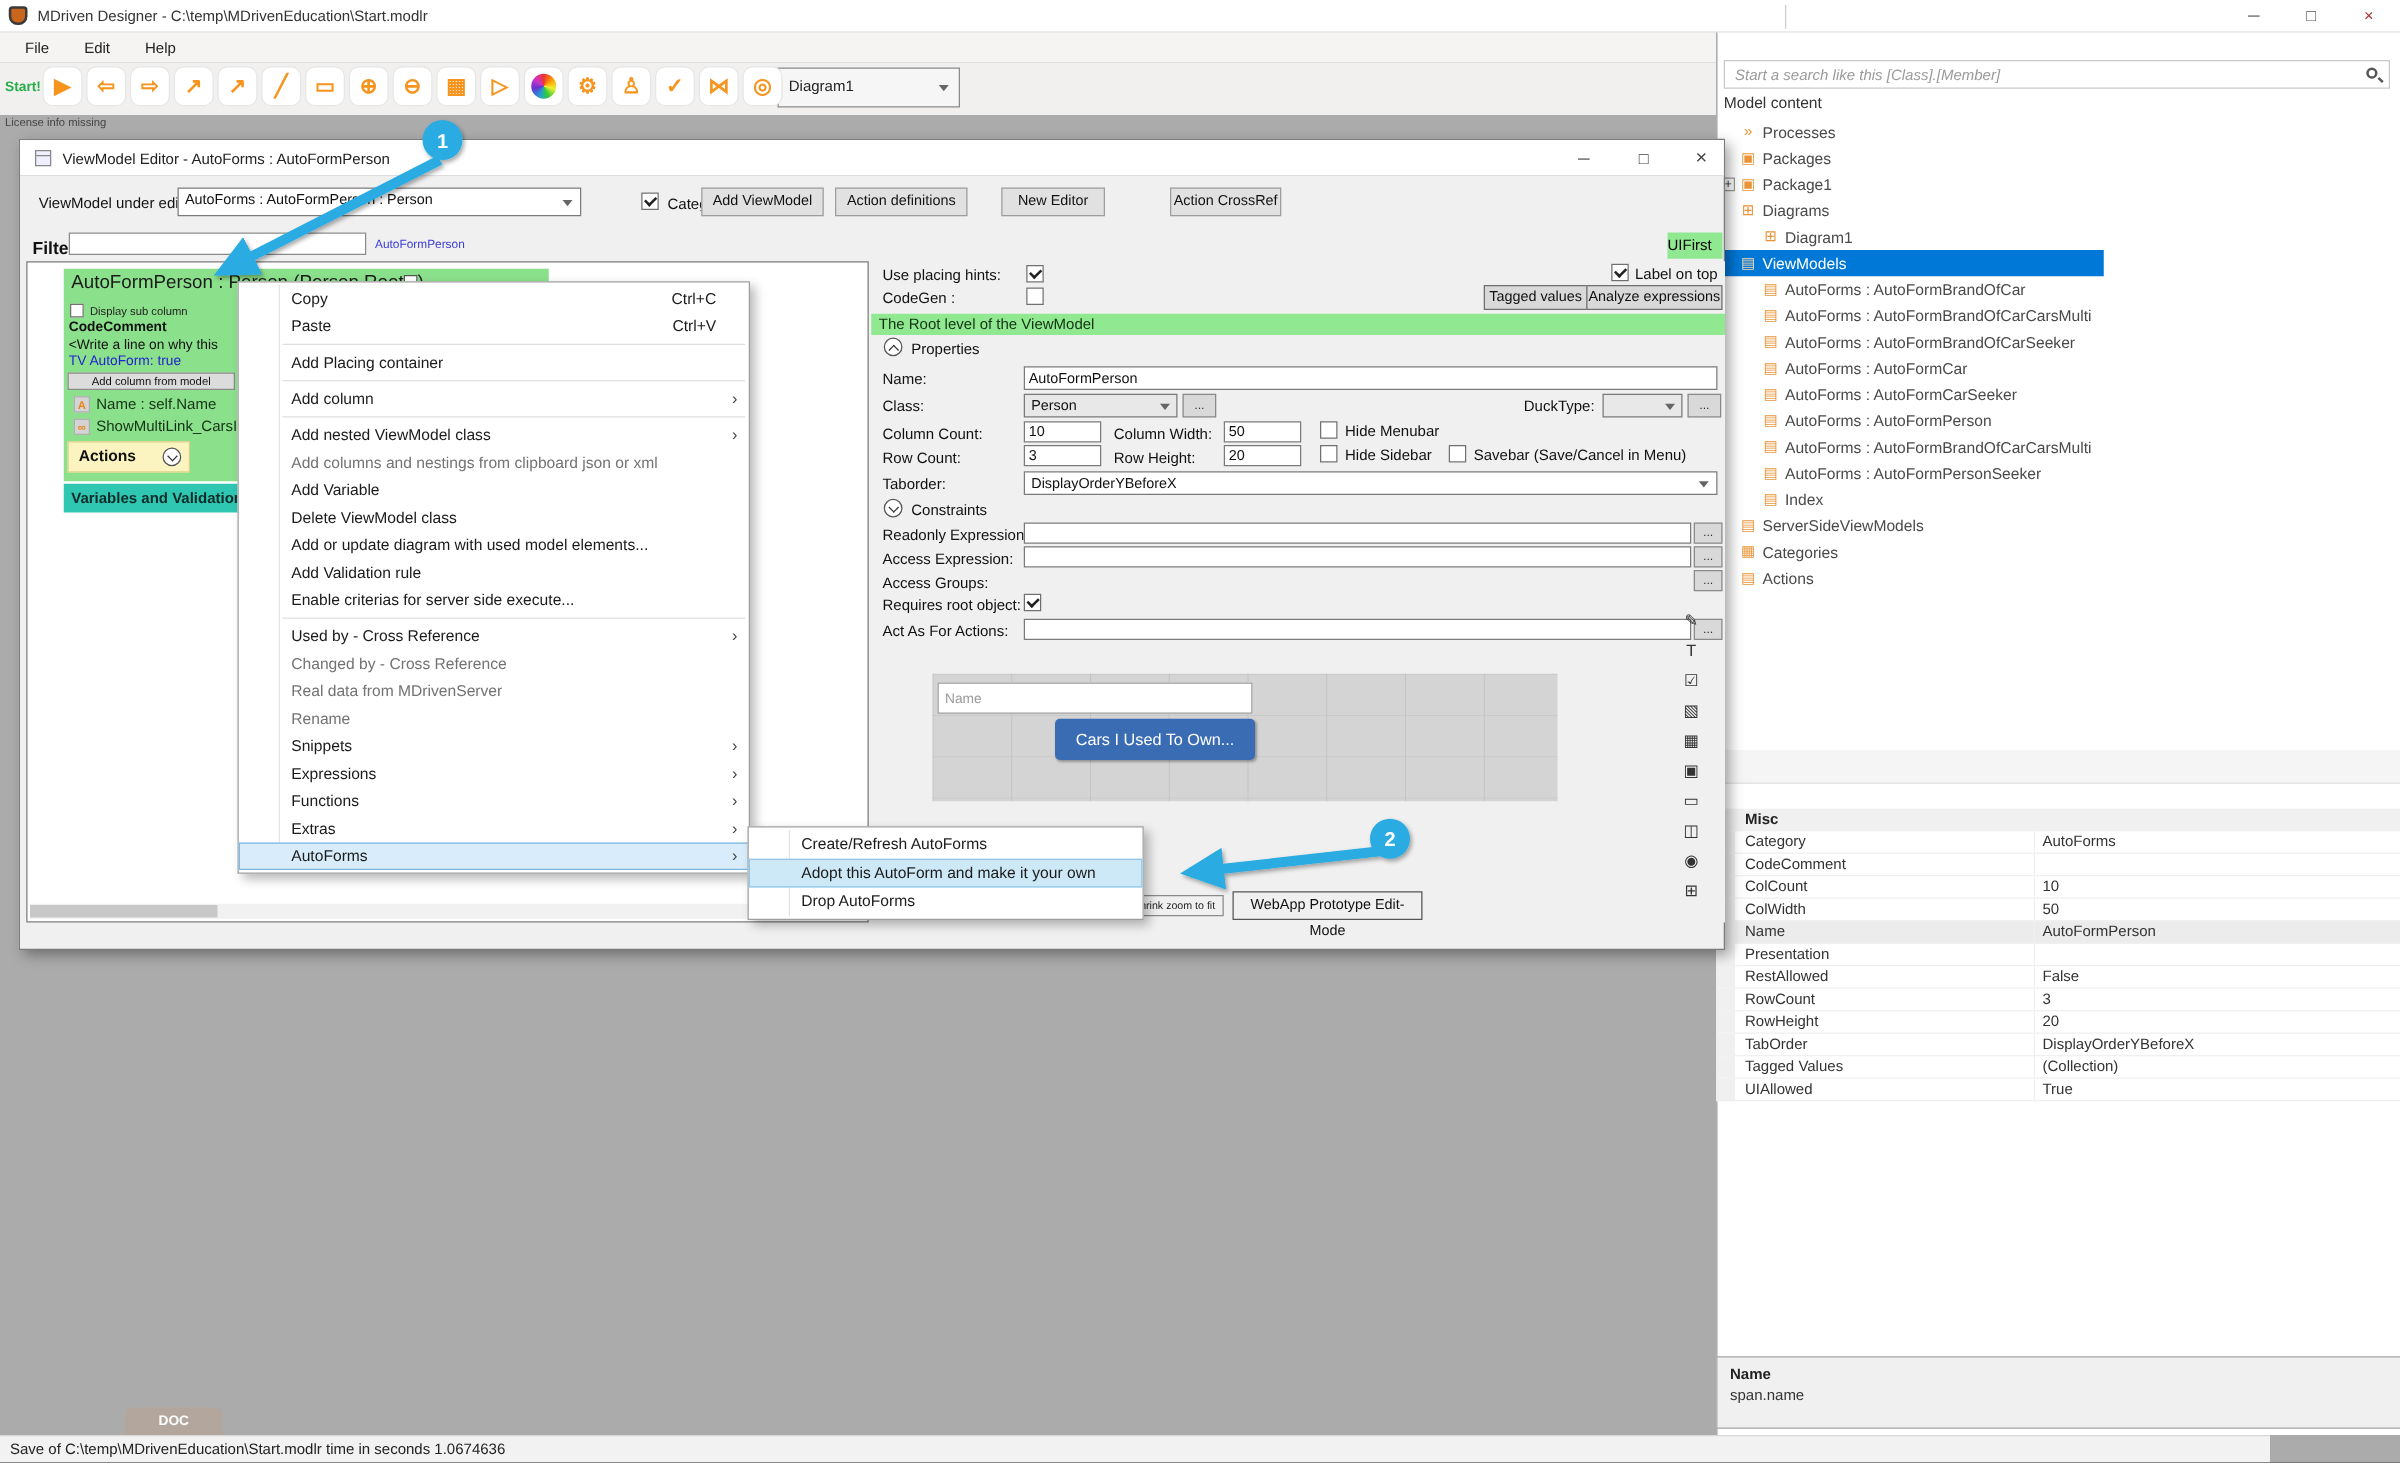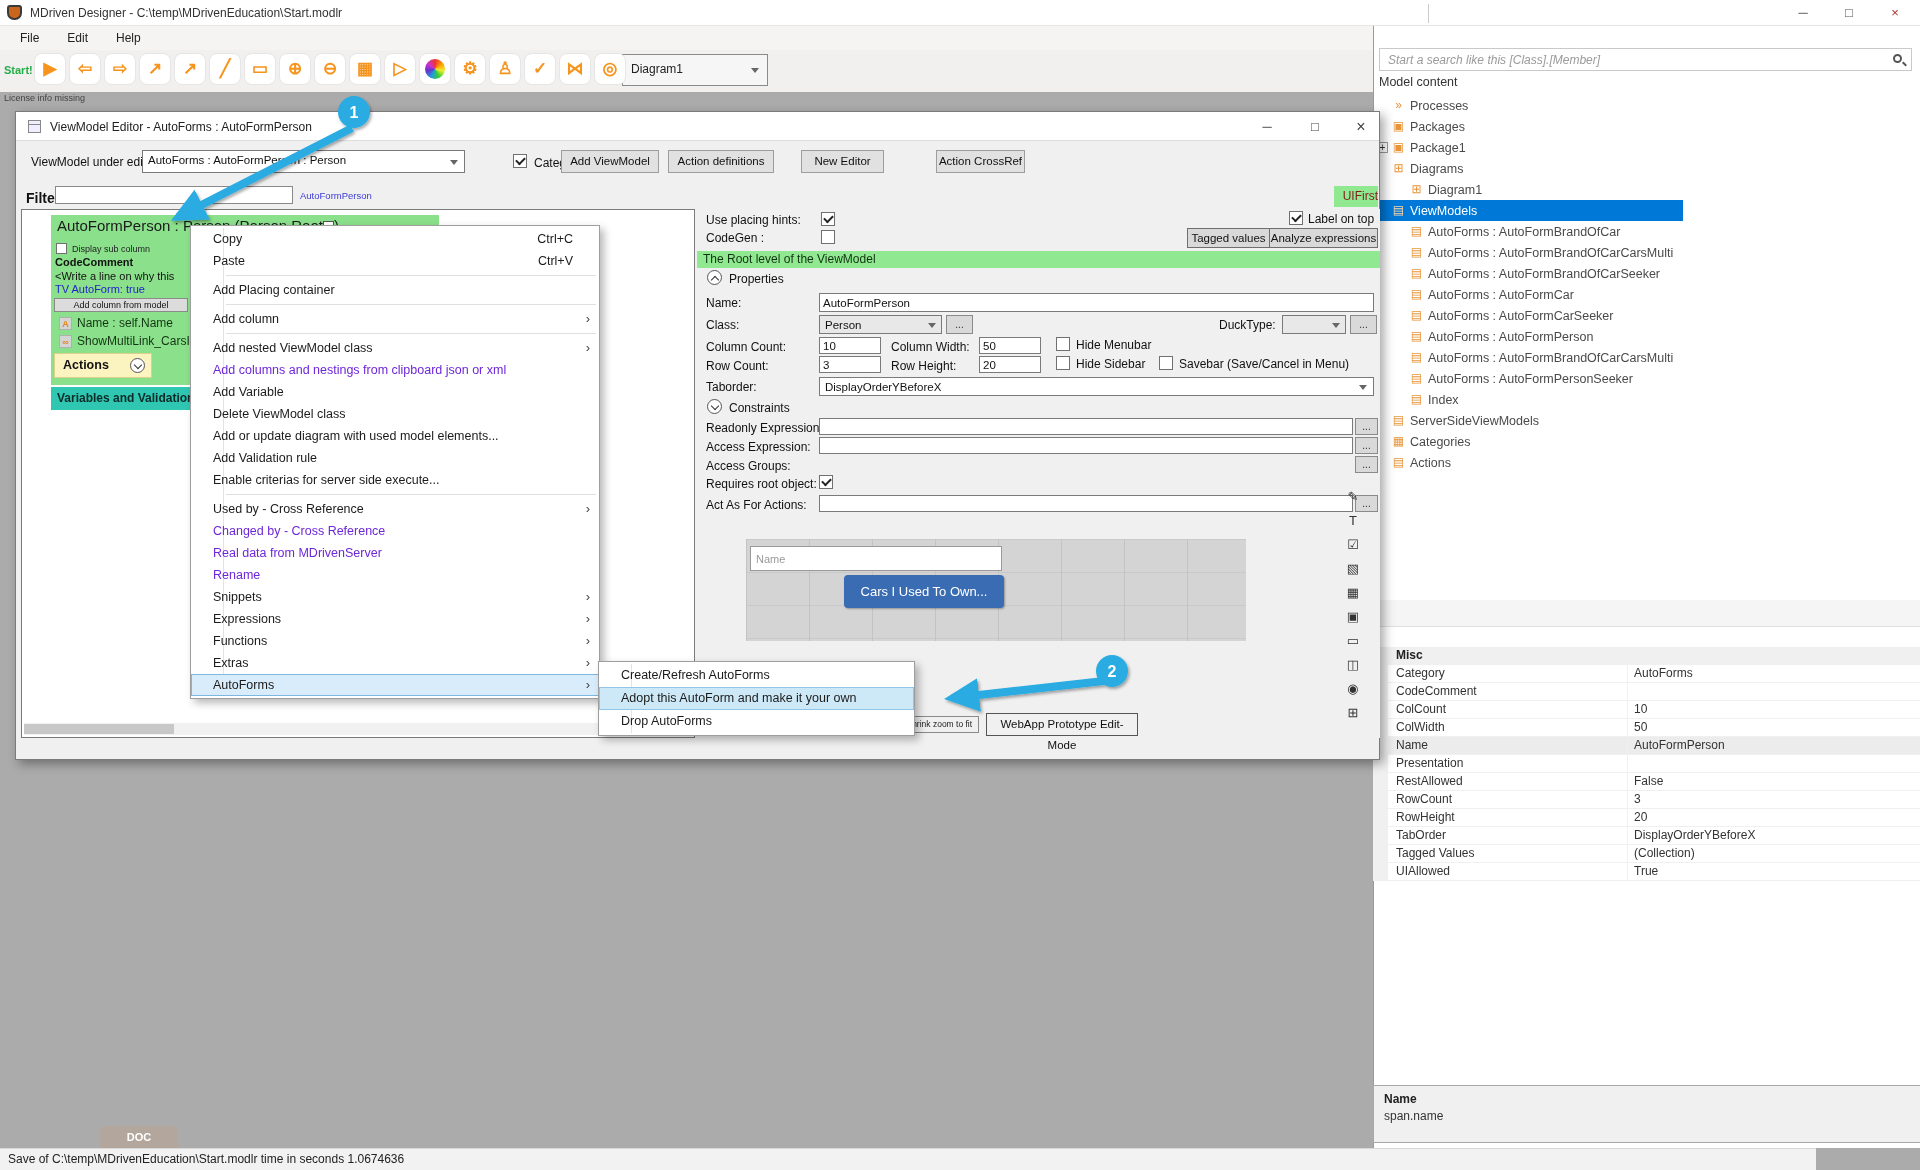--- a/index.html
+++ b/index.html
@@ -73,22 +73,22 @@
   .combo{background:#fff;border:1px solid #7a7a7a;font-size:11.5px;color:#111;}
   .combo .cv{position:absolute;left:5px;top:3px;white-space:nowrap;overflow:hidden;}
   .cb{position:absolute;width:14px;height:14px;background:#fff;border:1px solid #707070;}
   .cb.checked::after{content:"";position:absolute;left:2px;top:2px;width:7px;height:4px;
         border-left:2px solid #222;border-bottom:2px solid #222;transform:rotate(-45deg);}
   .cb.sm{width:11px;height:11px;}
   .btn{background:#e1e1e1;border:1px solid #9d9d9d;font-size:11.5px;color:#111;text-align:center;}
   #filter-label{left:10px;top:78px;font-size:14px;font-weight:bold;color:#111;}
   #filter-input{left:39px;top:74px;width:238px;height:18px;border:1px solid #8a8a8a;font-size:11px;padding:0 3px;}
   #filter-link{left:284px;top:78px;font-size:9.5px;color:#3b3bd8;}
-  #uifirst{left:1318px;top:74px;width:44px;height:21px;background:#90e890;font-size:12px;color:#7f1d1d;
-        text-align:right;line-height:21px;}
+  #uifirst{left:1318px;top:74px;width:44px;height:21px;background:#90e890;font-size:12px;color:#000000;
+        text-align:left;line-height:21px;}
 
   #tree-panel{left:5px;top:97px;width:674px;height:529px;background:#fff;border:1px solid #7a7a7a;}
   #vm-node{left:29px;top:5px;width:388px;height:170px;background:#8be08b;}
   #vm-header{left:6px;top:2px;font-size:15px;color:#1b1b1b;white-space:nowrap;}
   #vm-header .hcb{display:inline-block;width:11px;height:11px;background:#fff;border:1px solid #555;vertical-align:-1px;}
   #vm-cb-label{left:21px;top:29px;font-size:9px;color:#222;}
   #vm-codecomment{left:4px;top:41px;font-size:11px;font-weight:bold;color:#111;}
   #vm-writeline{left:4px;top:55px;font-size:11px;color:#111;}
   #vm-tv{left:4px;top:68px;font-size:11px;color:#2323cc;}
   #vm-addcol{left:3px;top:83px;width:134px;height:14px;background:#dcdcdc;border:1px solid #8a8a8a;
@@ -128,22 +128,22 @@
   .strip{position:absolute;left:1327px;width:20px;height:20px;font-size:13px;color:#333;text-align:center;line-height:20px;}
   #shrink-btn{left:885px;top:604px;width:78px;height:17px;background:#f0f0f0;border:1px solid #8a8a8a;
         font-size:8.5px;text-align:center;line-height:15px;color:#222;}
   #webapp-btn{left:970px;top:601px;width:152px;height:23px;background:#f0f0f0;border:1px solid #555;
         font-size:11.5px;text-align:center;line-height:21px;color:#111;}
 
   
   #ctx-menu{left:190px;top:225px;width:410px;background:#fff;border:1px solid #9e9e9e;
         box-shadow:4px 4px 8px rgba(0,0,0,.28);padding:2px 0;z-index:20;}
   #ctx-menu::before{content:"";position:absolute;left:32px;top:2px;bottom:2px;width:1px;background:#e3e3e3;}
-  .mi{position:relative;height:22px;line-height:22px;padding-left:22px;font-size:12.5px;color:#1b1b1b;}
-  .mi.dis{color:#6d28d9;}
+  .mi{position:relative;height:22px;line-height:22px;padding-left:42px;font-size:12.5px;color:#1b1b1b;}
+  .mi.dis{color:#737373;}
   .mi .sc{position:absolute;right:26px;color:#1b1b1b;}
   .mi .ar{position:absolute;right:9px;top:0;font-size:13px;color:#444;}
   .mi.hl{background:#d8ecfb;outline:1px solid #7cb8e2;outline-offset:-1px;}
   .msep{height:1px;background:#e0e0e0;margin:3px 3px 3px 35px;}
   #ctx-submenu{left:598px;top:661px;width:317px;background:#fff;border:1px solid #9e9e9e;
         box-shadow:4px 4px 8px rgba(0,0,0,.28);padding:2px 0;z-index:21;}
   #ctx-submenu::before{content:"";position:absolute;left:32px;top:2px;bottom:2px;width:1px;background:#e3e3e3;}
   #ctx-submenu .mi{height:23px;line-height:23px;}
   #ctx-submenu .mi.hl{background:#cde9f7;outline:1px solid #8fc5e6;}
 

